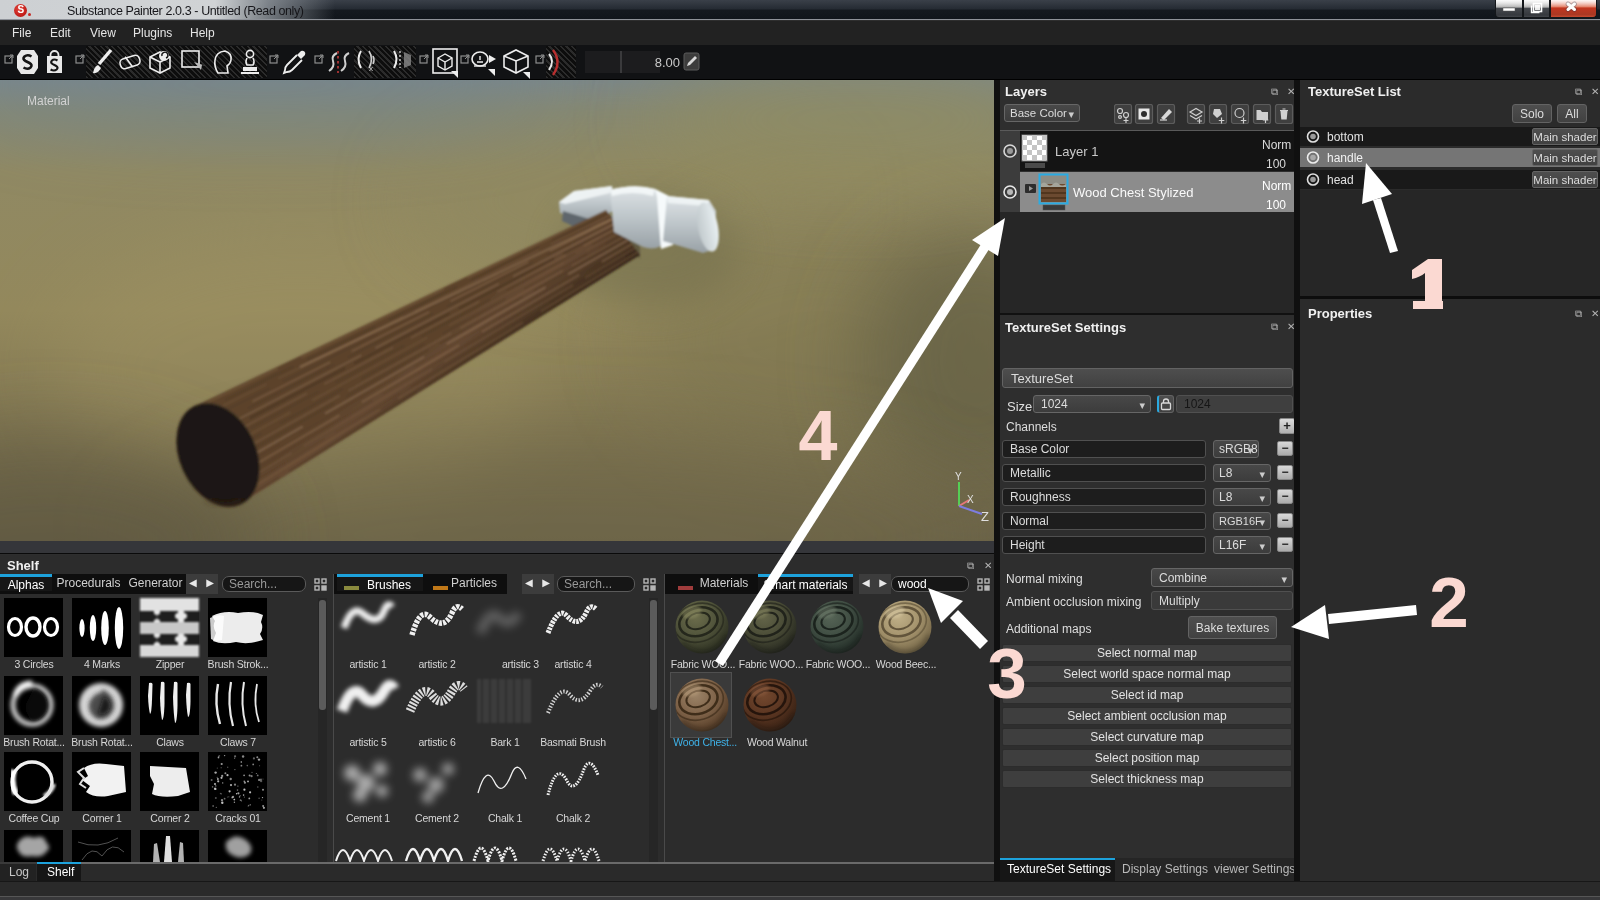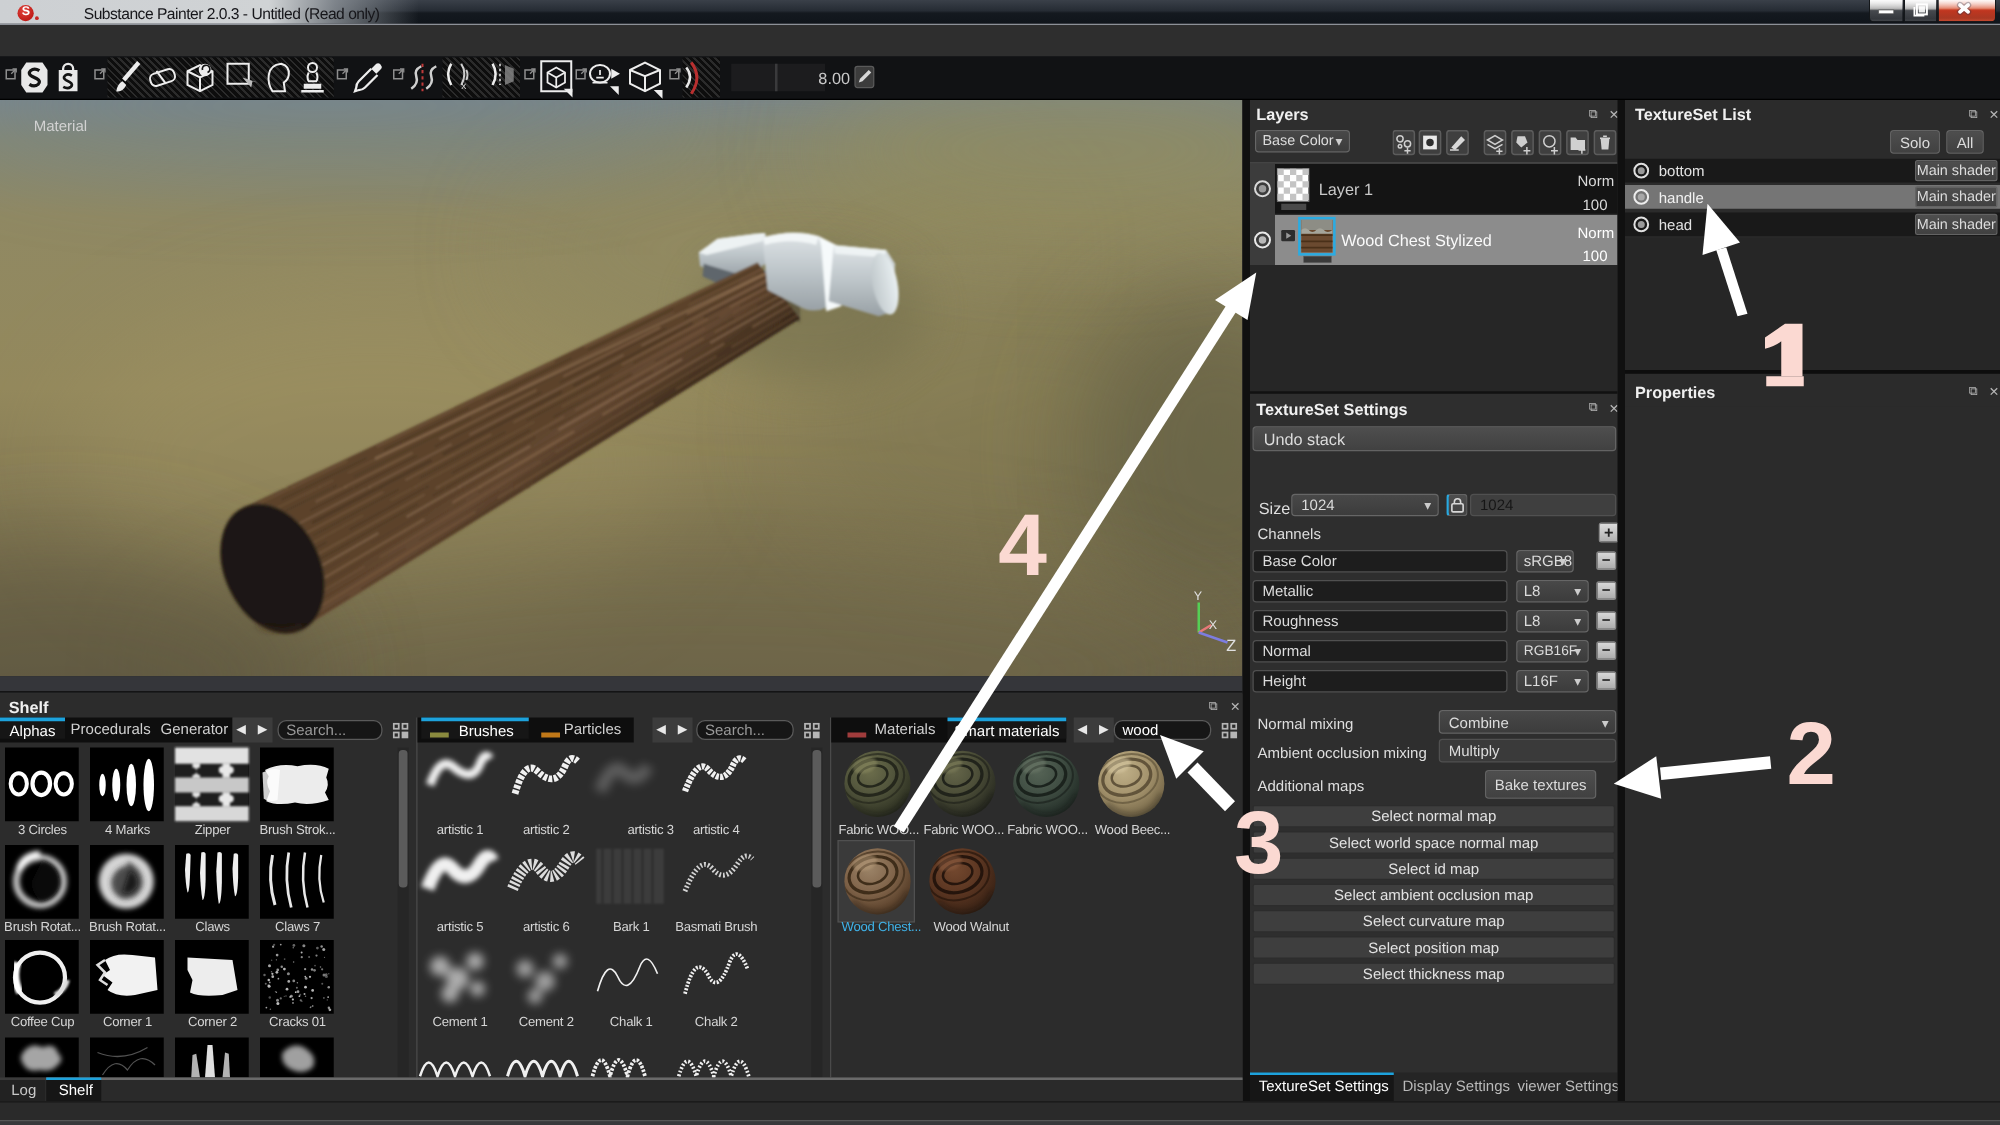--- a/index.html
+++ b/index.html
@@ -111,20 +111,27 @@
       </svg>
     </div>
 <div class="winbtn" id="btncls">
       <div class="gloss"></div>
       <svg width="47" height="16" style="position:absolute;left:0;top:0;">
         <path d="M17,4 L23.5,9.5 M23.5,4 L17,9.5" stroke="#26374f" stroke-width="5" stroke-linecap="round" opacity="0.3"></path>
         <path d="M17,4 L23.5,9.5 M23.5,4 L17,9.5" stroke="#fdfdfd" stroke-width="3" stroke-linecap="round"></path>
       </svg>
     </div>
 
+<div id="menubar">
+<span style="left:12px;">File</span>
+<span style="left:50px;">Edit</span>
+<span style="left:90px;">View</span>
+<span style="left:133px;">Plugins</span>
+<span style="left:190px;">Help</span>
+</div>
 
 <div id="toolbar">
 <div class="hatch" style="left:86px; width:181px;"></div>
 <div class="hatch" style="left:354px; width:62px;"></div>
 <div class="hatch" style="left:546px; width:30px;"></div>
 <svg width="1600" height="35" style="position:absolute;left:0;top:0;" viewBox="0 0 1600 35">
 <g fill="none" stroke="#8e8e8e" stroke-width="1.2">
  <g id="popup1">
             <rect x="5" y="11" width="7" height="7"></rect>
             <path d="M9,14 l4,-4 m-3,0 h3 v3" stroke-width="1"></path>
@@ -897,21 +904,21 @@
  <div class="lbl" style="left:266px; top:77px; color:#dadada;">100</div>
  <div class="lbl" style="left:73px; top:105px; color:#fafafa; font-size:13px;">Wood Chest Stylized</div>
  <div class="lbl" style="left:262px; top:99px; color:#fff;">Norm</div>
  <div class="lbl" style="left:266px; top:118px; color:#fff;">100</div>
  <div class="abs" style="left:0; top:132px; width:294px; height:101px; background:#262626;"></div>
 
  <div class="abs" style="left:0; top:233px; width:294px; height:2px; background:#111;"></div>
  <div class="phead" style="left:5px; top:240px;">TextureSet Settings</div>
  <span class="pico" style="left:271px; top:241px;">⧉</span>
  <span class="pico" style="left:287px; top:241px;">✕</span>
- <div class="btn" style="left:2px; top:261px; width:291px; height:20px; padding-left:8px; line-height:19px; font-size:13px; text-align:left;">Undo stack</div>
+ <div class="btn" style="left:2px; top:288px; width:291px; height:20px; padding-left:8px; line-height:19px; font-size:13px; text-align:left;">TextureSet</div>
  <div class="lbl" style="left:7px; top:319px; font-size:13px;">Size</div>
  <div class="ddl" style="left:33px; top:315px; width:118px; height:18px; line-height:17px;">1024</div>
  <div class="btn" style="left:157px; top:315px; width:17px; height:18px; border-left:2px solid #2aa9e0;"><svg width="12" height="13" viewBox="0 0 12 13" style="margin:2px 0 0 1px;">
           <rect x="1.5" y="5" width="9" height="6.5" rx="1" fill="none" stroke="#d8d8d8" stroke-width="1.3"></rect>
           <path d="M3.5,5 V3.5 a2.5,2.5 0 0 1 5,0 V5" fill="none" stroke="#d8d8d8" stroke-width="1.3"></path>
         </svg></div>
  <div class="darkfield" style="left:176px; top:315px; width:117px; height:18px; line-height:17px; background:#3f3f3f; color:#161616;">1024</div>
  <div class="lbl" style="left:6px; top:340px; font-size:12px;">Channels</div>
  <div class="abs" style="left:279px; top:338px; width:16px; height:16px; background:linear-gradient(180deg,#dcdcdc,#b0b0b0); border:1px solid #888; border-radius:2px; color:#222; font-weight:bold; font-size:13px; text-align:center; line-height:14px;">+</div>
  <div class="darkfield" style="left:2px; top:360px; width:204px; height:18px; line-height:17px;">Base Color</div>

